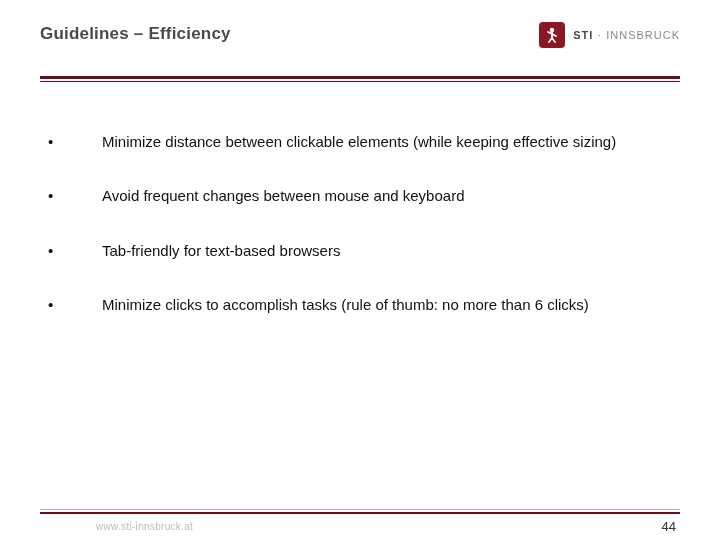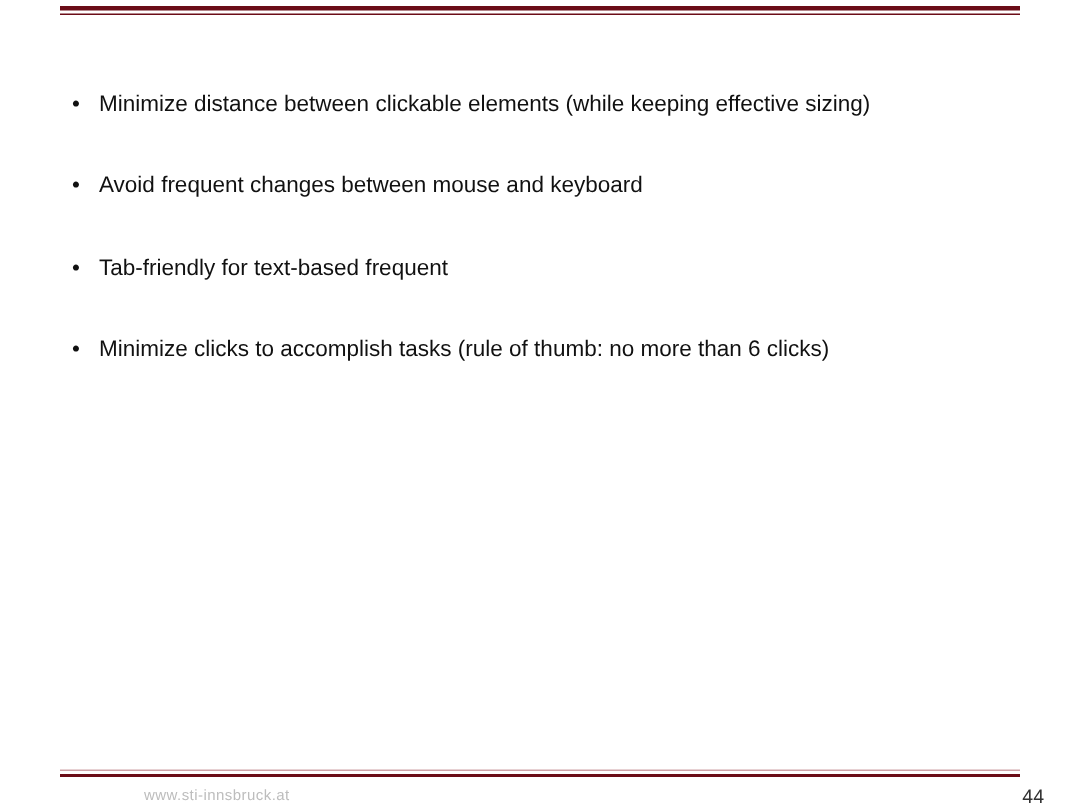--- a/index.html
+++ b/index.html
@@ -78,76 +78,93 @@
     margin-bottom: 34px;
   }
   ul.bullets > li .dot {
     width: 18px;
     flex: 0 0 18px;
     font-size: 15px;
     color: #111;
   }
   ul.bullets > li .txt {
     flex: 1;
+    margin-left: 36px;
   }
   .footer-rule-thin {
     position: absolute;
     left: 40px;
     right: 40px;
     bottom: 30px;
     height: 1px;
     background: #cfa3a8;
   }
   .footer-rule-thick {
     position: absolute;
     left: 40px;
     right: 40px;
     bottom: 26px;
     height: 2px;
     background: #6b0d17;
   }
   .page-number {
     position: absolute;
-    right: 24px;
+    right: 44px;
     bottom: 6px;
     font-size: 13px;
     color: #333;
   }
   .site {
     position: absolute;
     left: 48px;
     bottom: 8px;
     font-size: 10px;
     color: #bdbdbd;
     letter-spacing: 0.3px;
     margin-left: 48px;
   }
 </style>
 </head>
 <body>
 
 <div class="slide">
 
+  <div class="header">
+    <div class="title">Guidelines – Efficiency</div>
+
+    <div class="logo-block">
+      <div class="logo-square">
+        <svg width="18" height="18" viewBox="0 0 18 18">
+          <circle cx="9" cy="4" r="2.2" fill="#fff"></circle>
+          <path d="M9 6.5 L9 12 M9 8 L5 6 M9 8 L13 10 M9 12 L6 16 M9 12 L12 16" stroke="#fff" stroke-width="1.8" stroke-linecap="round" fill="none"></path>
+        </svg>
+      </div>
+      <div class="logo-text">
+        <span class="bold">STI</span>
+        <span class="light"> · </span><span class="light">INNSBRUCK</span>
+      </div>
+    </div>
+  </div>
 
   <div class="rule-thick"></div>
   <div class="rule-thin-top"></div>
 
   <div class="content">
     <ul class="bullets">
       <li>
         <span class="dot">•</span>
         <span class="txt">Minimize distance between clickable elements (while keeping effective sizing)</span>
       </li>
       <li>
         <span class="dot">•</span>
         <span class="txt">Avoid frequent changes between mouse and keyboard</span>
       </li>
       <li>
         <span class="dot">•</span>
-        <span class="txt">Tab-friendly for text-based frequent</span>
+        <span class="txt">Tab-friendly for text-based browsers</span>
       </li>
       <li>
         <span class="dot">•</span>
         <span class="txt">Minimize clicks to accomplish tasks (rule of thumb: no more than 6 clicks)</span>
       </li>
     </ul>
   </div>
 
   <div class="footer-rule-thin"></div>
   <div class="footer-rule-thick"></div>

